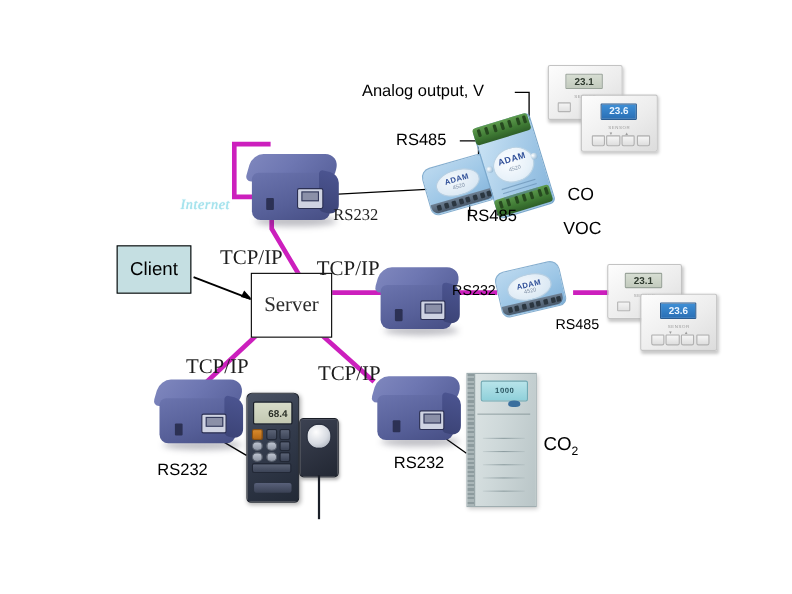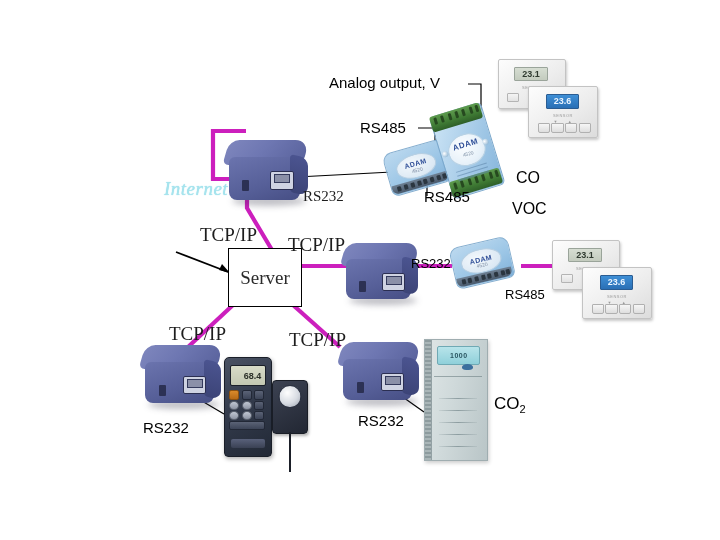--- a/index.html
+++ b/index.html
@@ -179,26 +179,29 @@
 
     <polyline points="418,128 435,128 435,150" fill="none" stroke="#000" stroke-width="1.2"></polyline>
 
     <polyline points="427,196 427,172 452,172 452,196" fill="none" stroke="#000" stroke-width="1.2"></polyline>
 
     <line x1="190" y1="394" x2="224" y2="414" stroke="#000" stroke-width="1.2"></line>
 
     <line x1="390" y1="388" x2="424" y2="412" stroke="#000" stroke-width="1.2"></line>
   </svg>
 
+  <div class="client-box" style="left:106px;top:223px;width:66px;height:42px;">
+    <span>Client</span>
+  </div>
 
   <div class="server-box" style="left:228px;top:248px;width:72px;height:57px;">
     <span>Server</span>
   </div>
 
-  <div class="lbl serif" style="left:164px;top:178px;font-size:19px;color:#a6e4ee;
+  <div class="lbl serif" style="left:164px;top:178px;font-size:13px;color:#a6e4ee;
        text-shadow:0 0 1px #7fd4e2;font-style:italic;letter-spacing:.5px;">Internet</div>
 
   <div class="conv" style="left:226px;top:140px;width:80px;height:62px;">
     <div class="shadow"></div>
     <div class="top"></div>
     <div class="face"></div>
     <div class="side"></div>
     <div class="port" style="left:55%;top:50%;width:22px;height:17px;">
         <i></i>
       </div>

